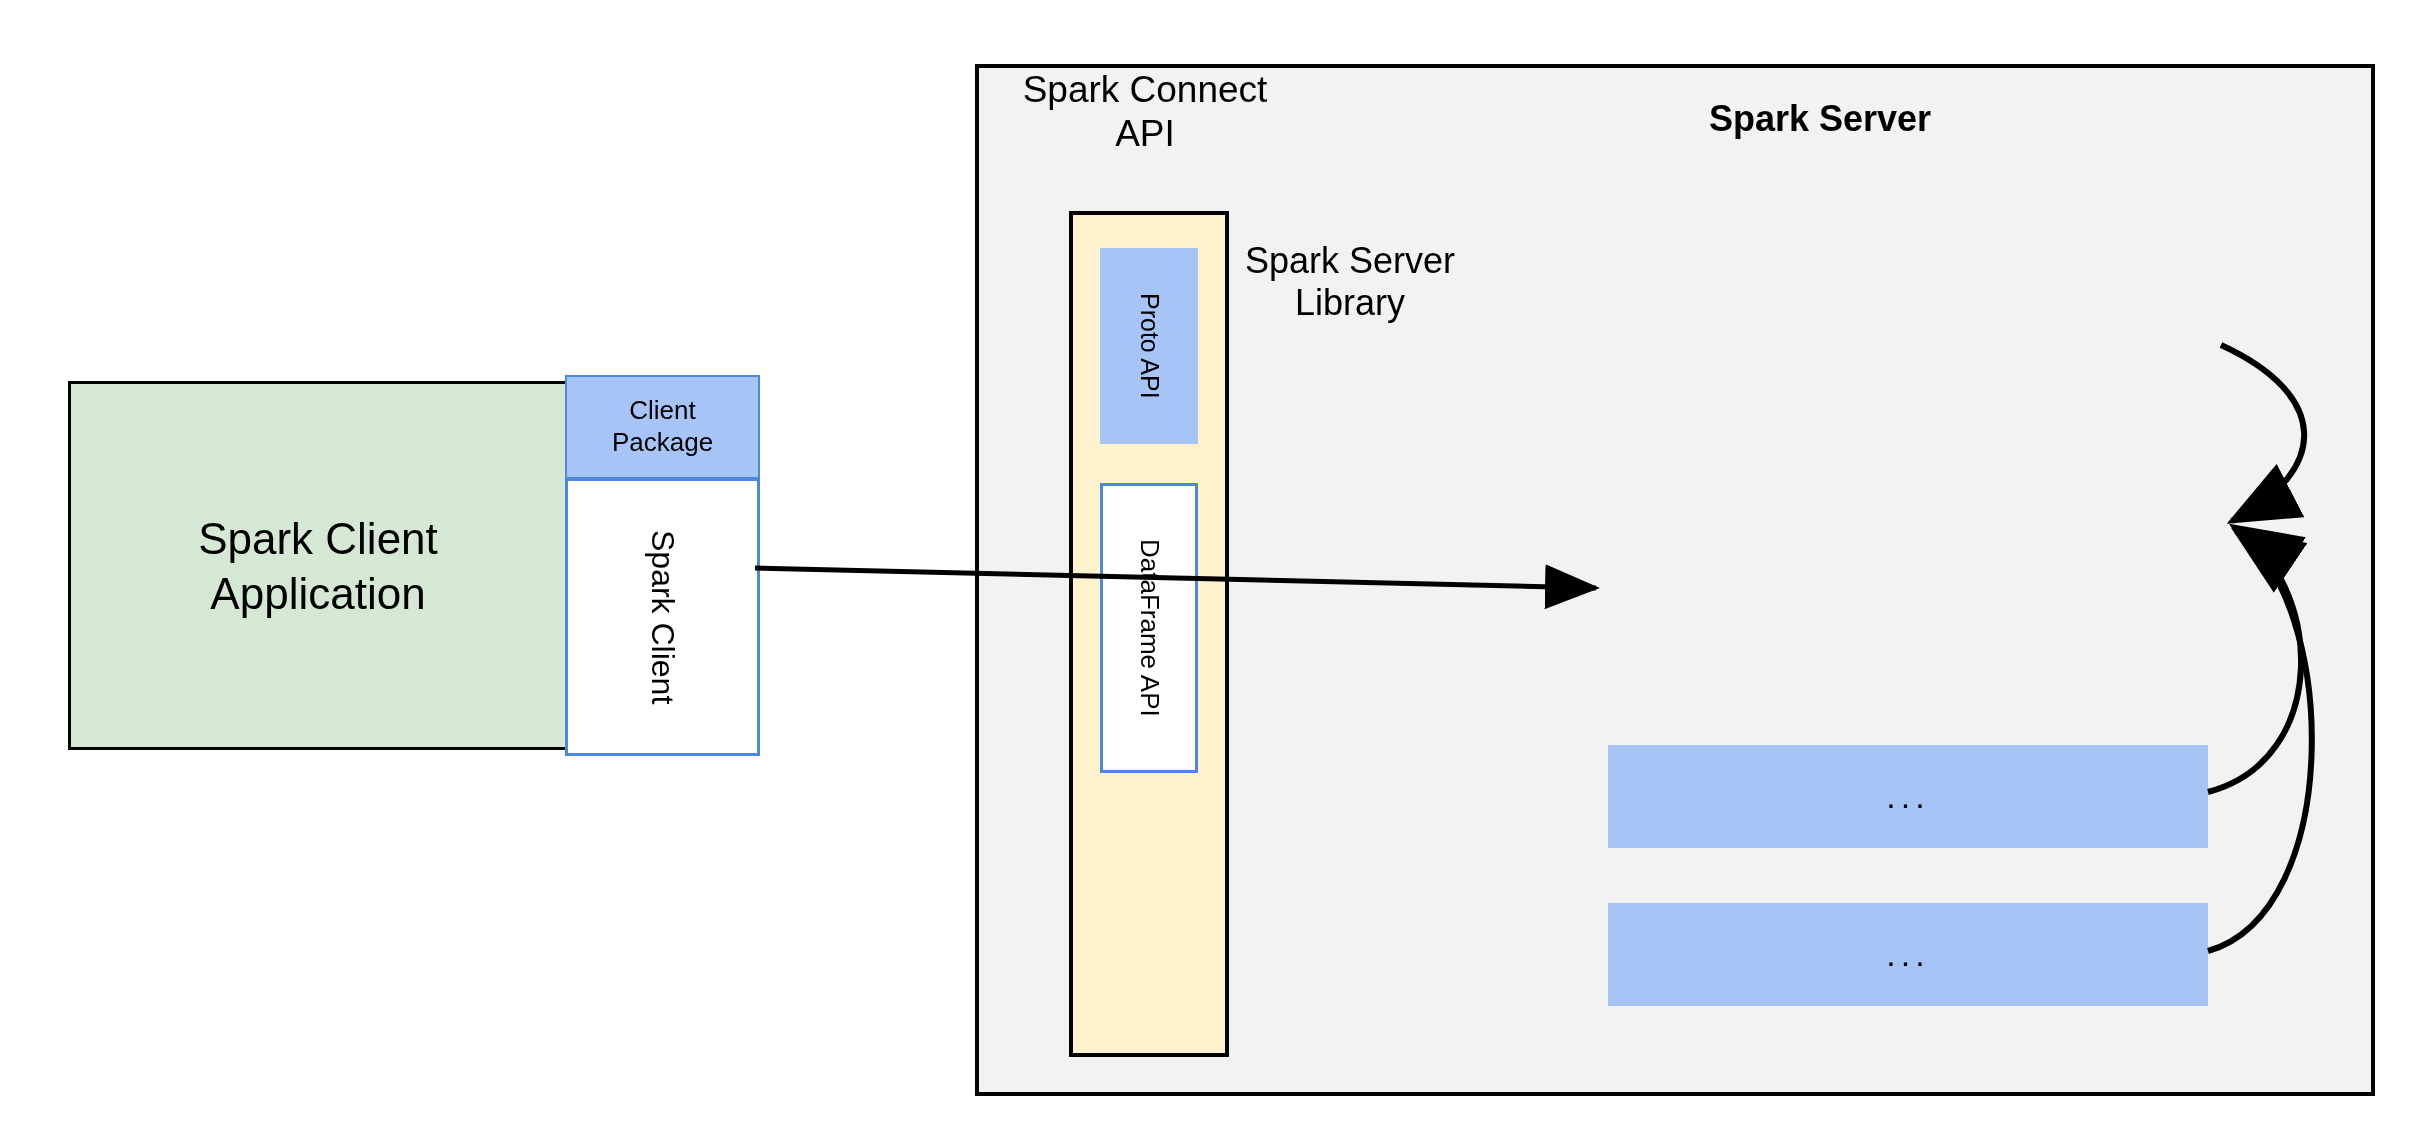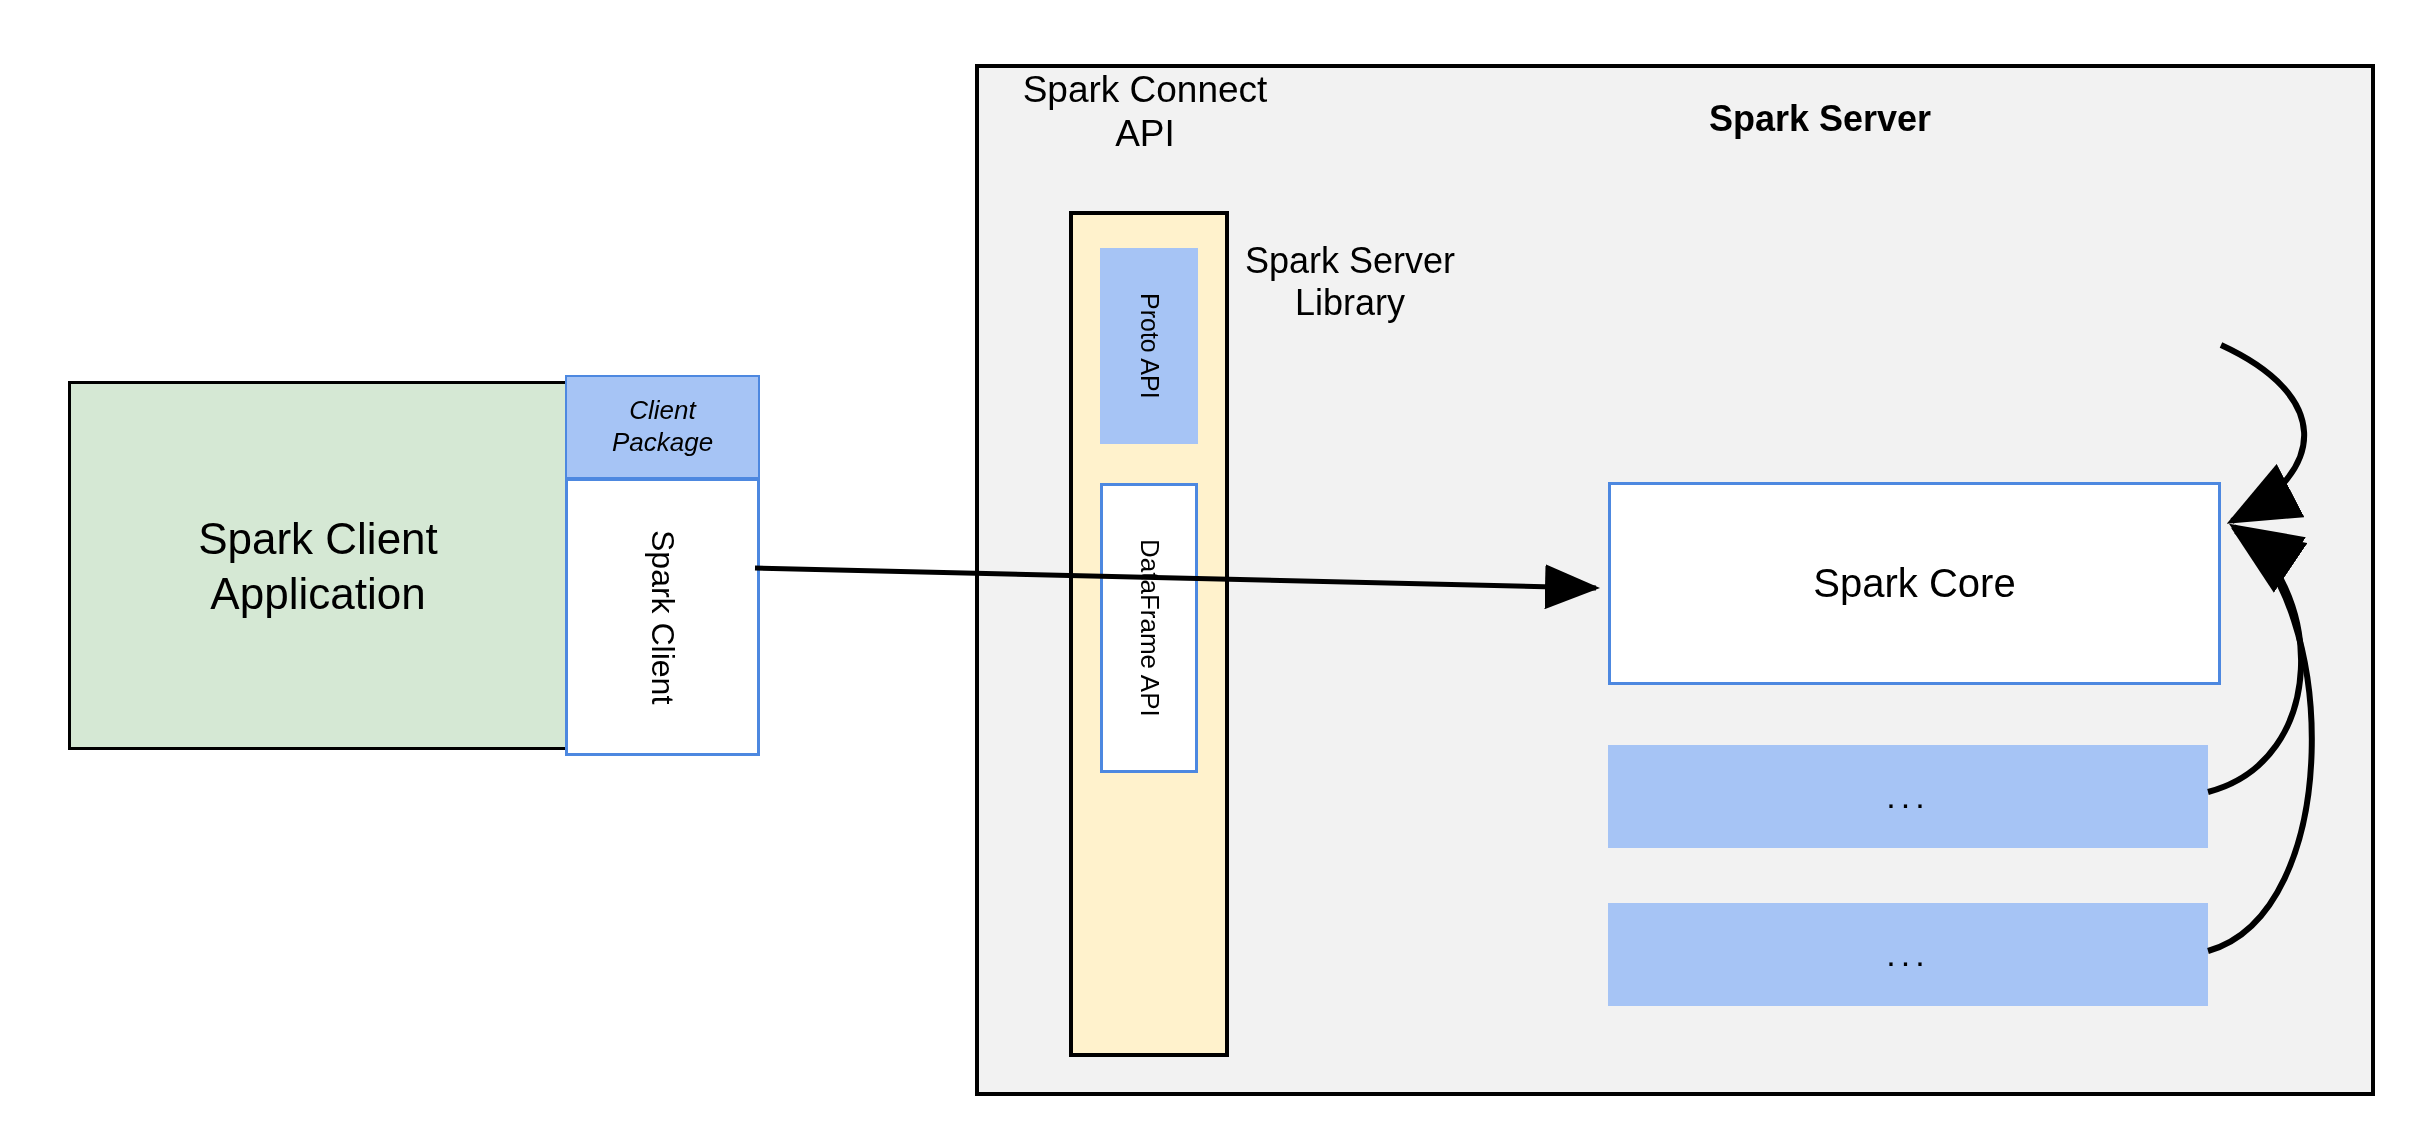--- a/index.html
+++ b/index.html
@@ -53,21 +53,20 @@
   #client-package-box {
     left: 565px;
     top: 375px;
     width: 195px;
     height: 104px;
     background: #A6C4F5;
     border: 2px solid #4D88E0;
     font-size: 26px;
     line-height: 1.22;
     white-space: pre-line;
-    font-style: italic;
   }
 
   #spark-client-box {
     left: 565px;
     top: 478px;
     width: 195px;
     height: 278px;
     background: #ffffff;
     border: 3px solid #4D88E0;
   }
@@ -235,21 +234,20 @@
 
   <div class="box" id="proto-api-box">
     <span class="vtext">Proto API</span>
   </div>
 
   <div class="box" id="dataframe-api-box">
     <span class="vtext">DataFrame API</span>
   </div>
 
 
-  <div class="box" id="spark-core-box">Spark Core</div>
 
   <div class="box" id="ellipsis-box-1">...</div>
 
   <div class="box" id="ellipsis-box-2">...</div>
 
   <svg id="edges-svg" viewBox="0 0 2435 1135" xmlns="http://www.w3.org/2000/svg">
     <defs>
       <marker id="arrow-right" markerWidth="11" markerHeight="9" refX="10.2" refY="4.5" orient="auto" markerUnits="strokeWidth">
         <path d="M0,0 L11,4.5 L0,9 z" fill="#000000"></path>
       </marker>

